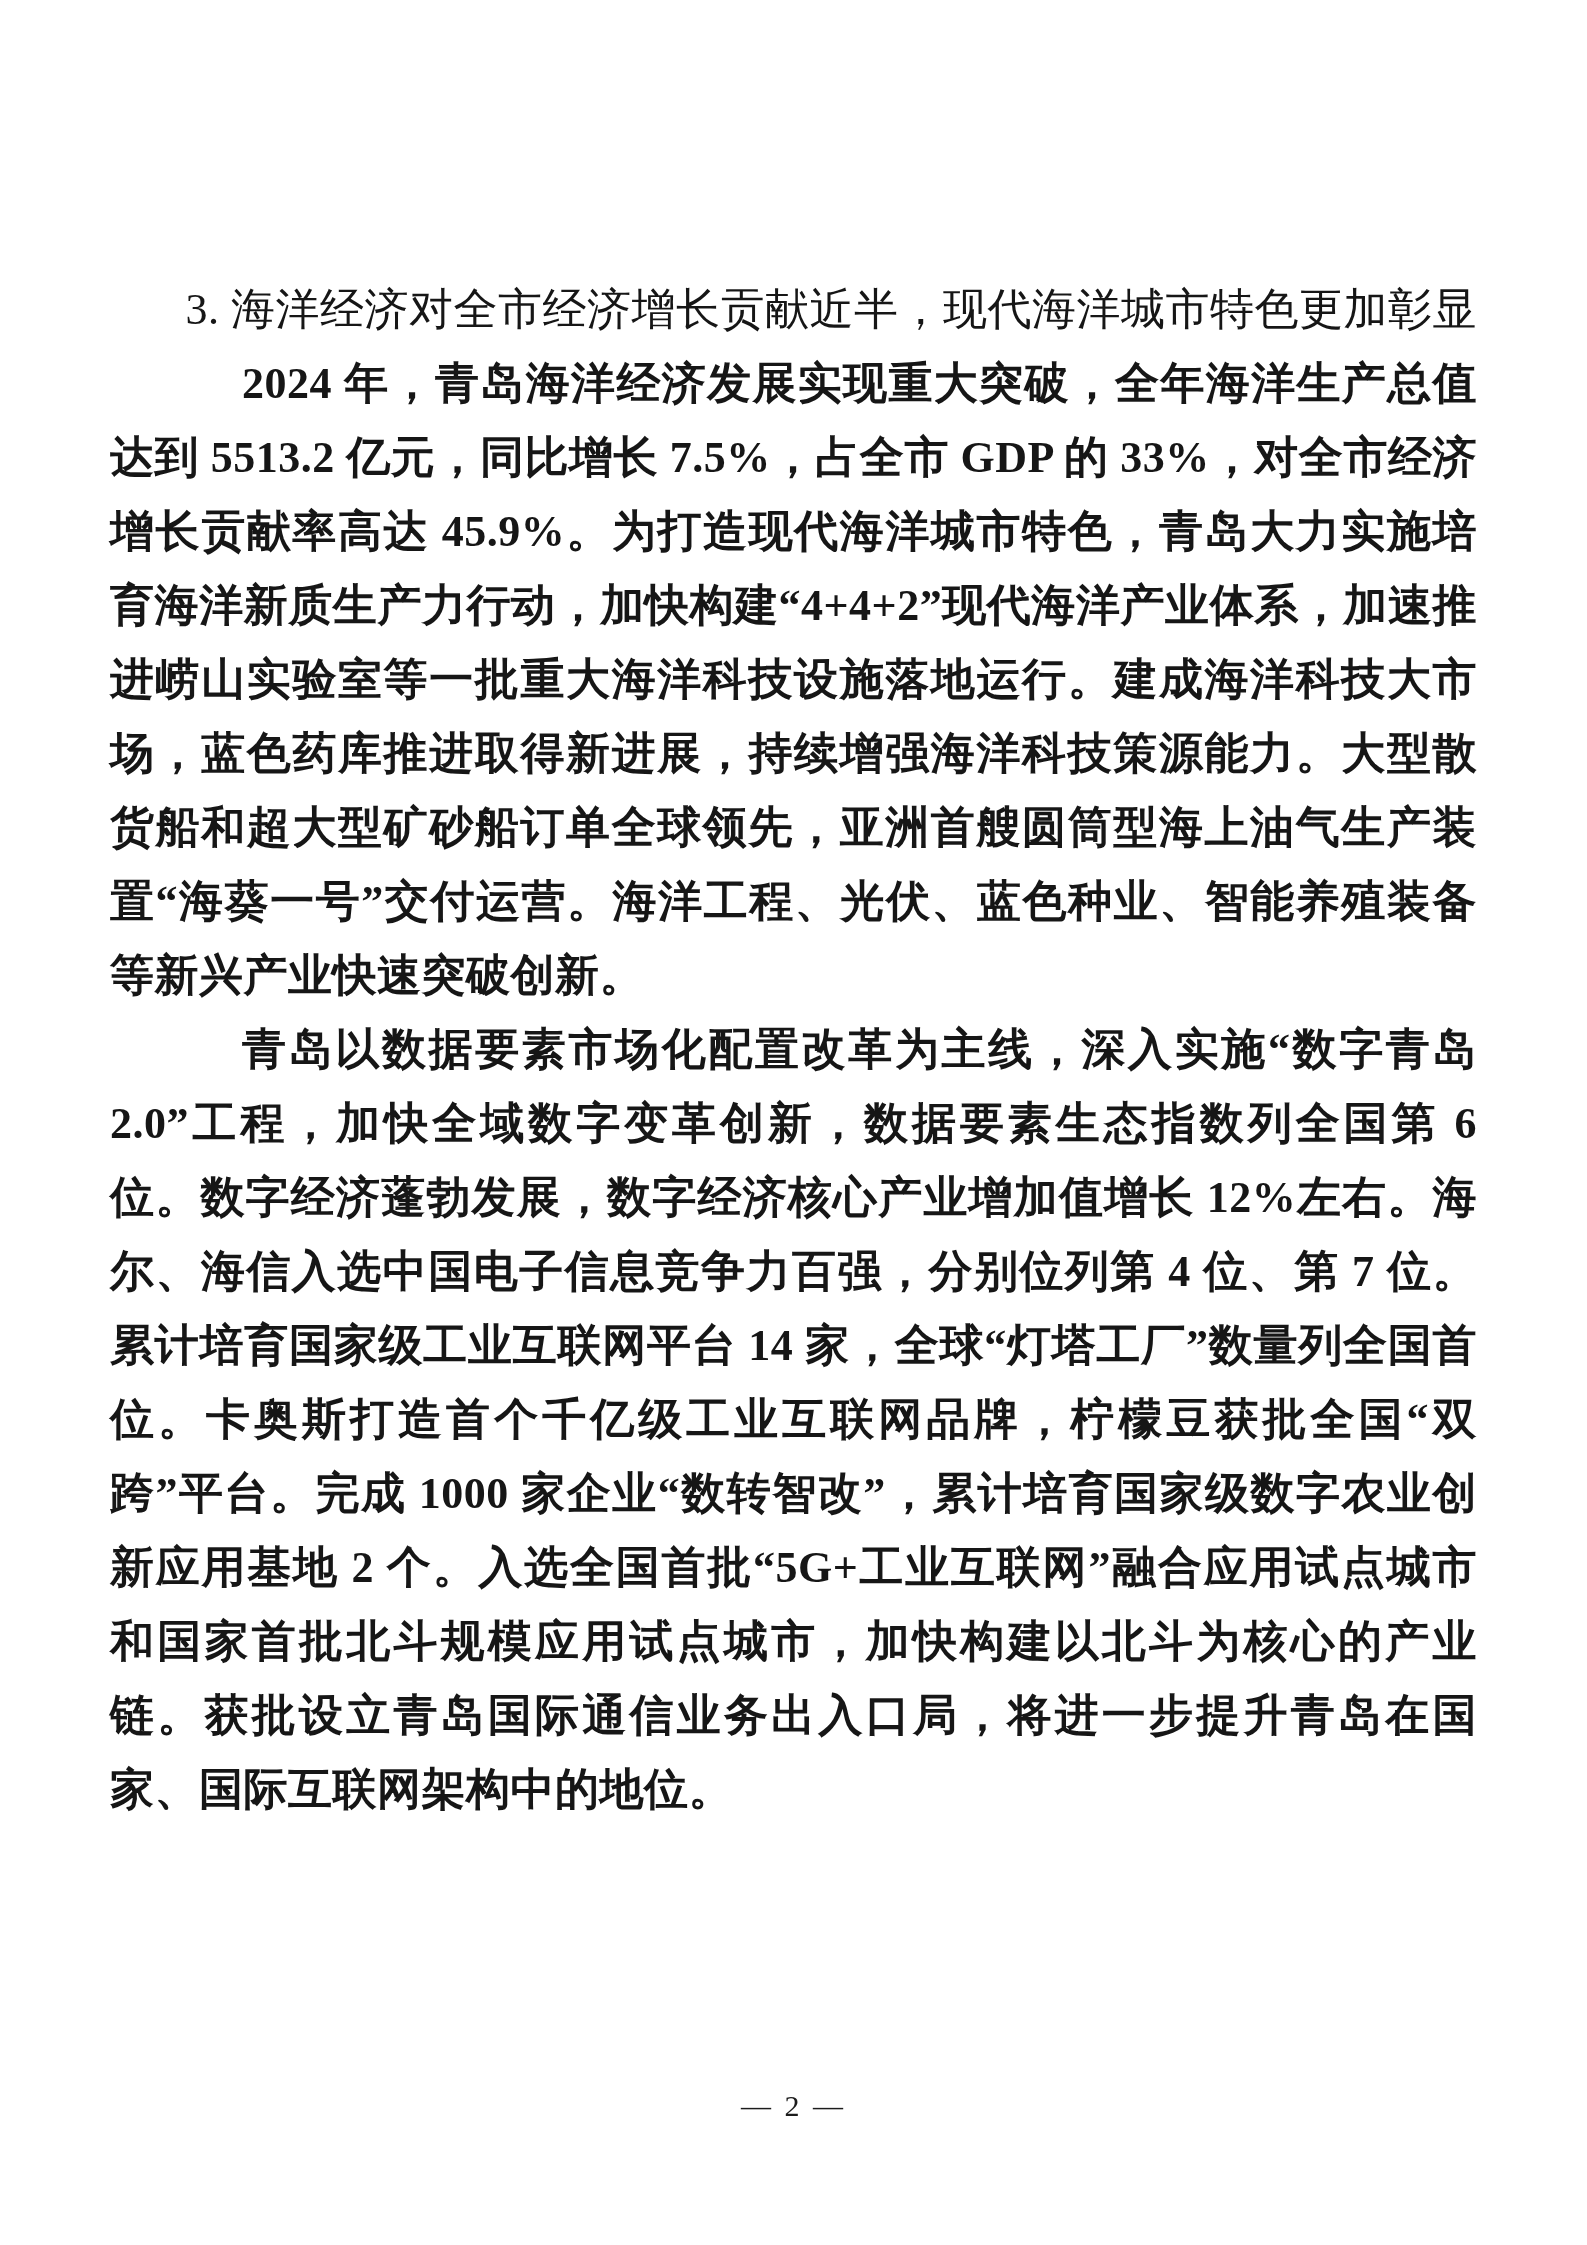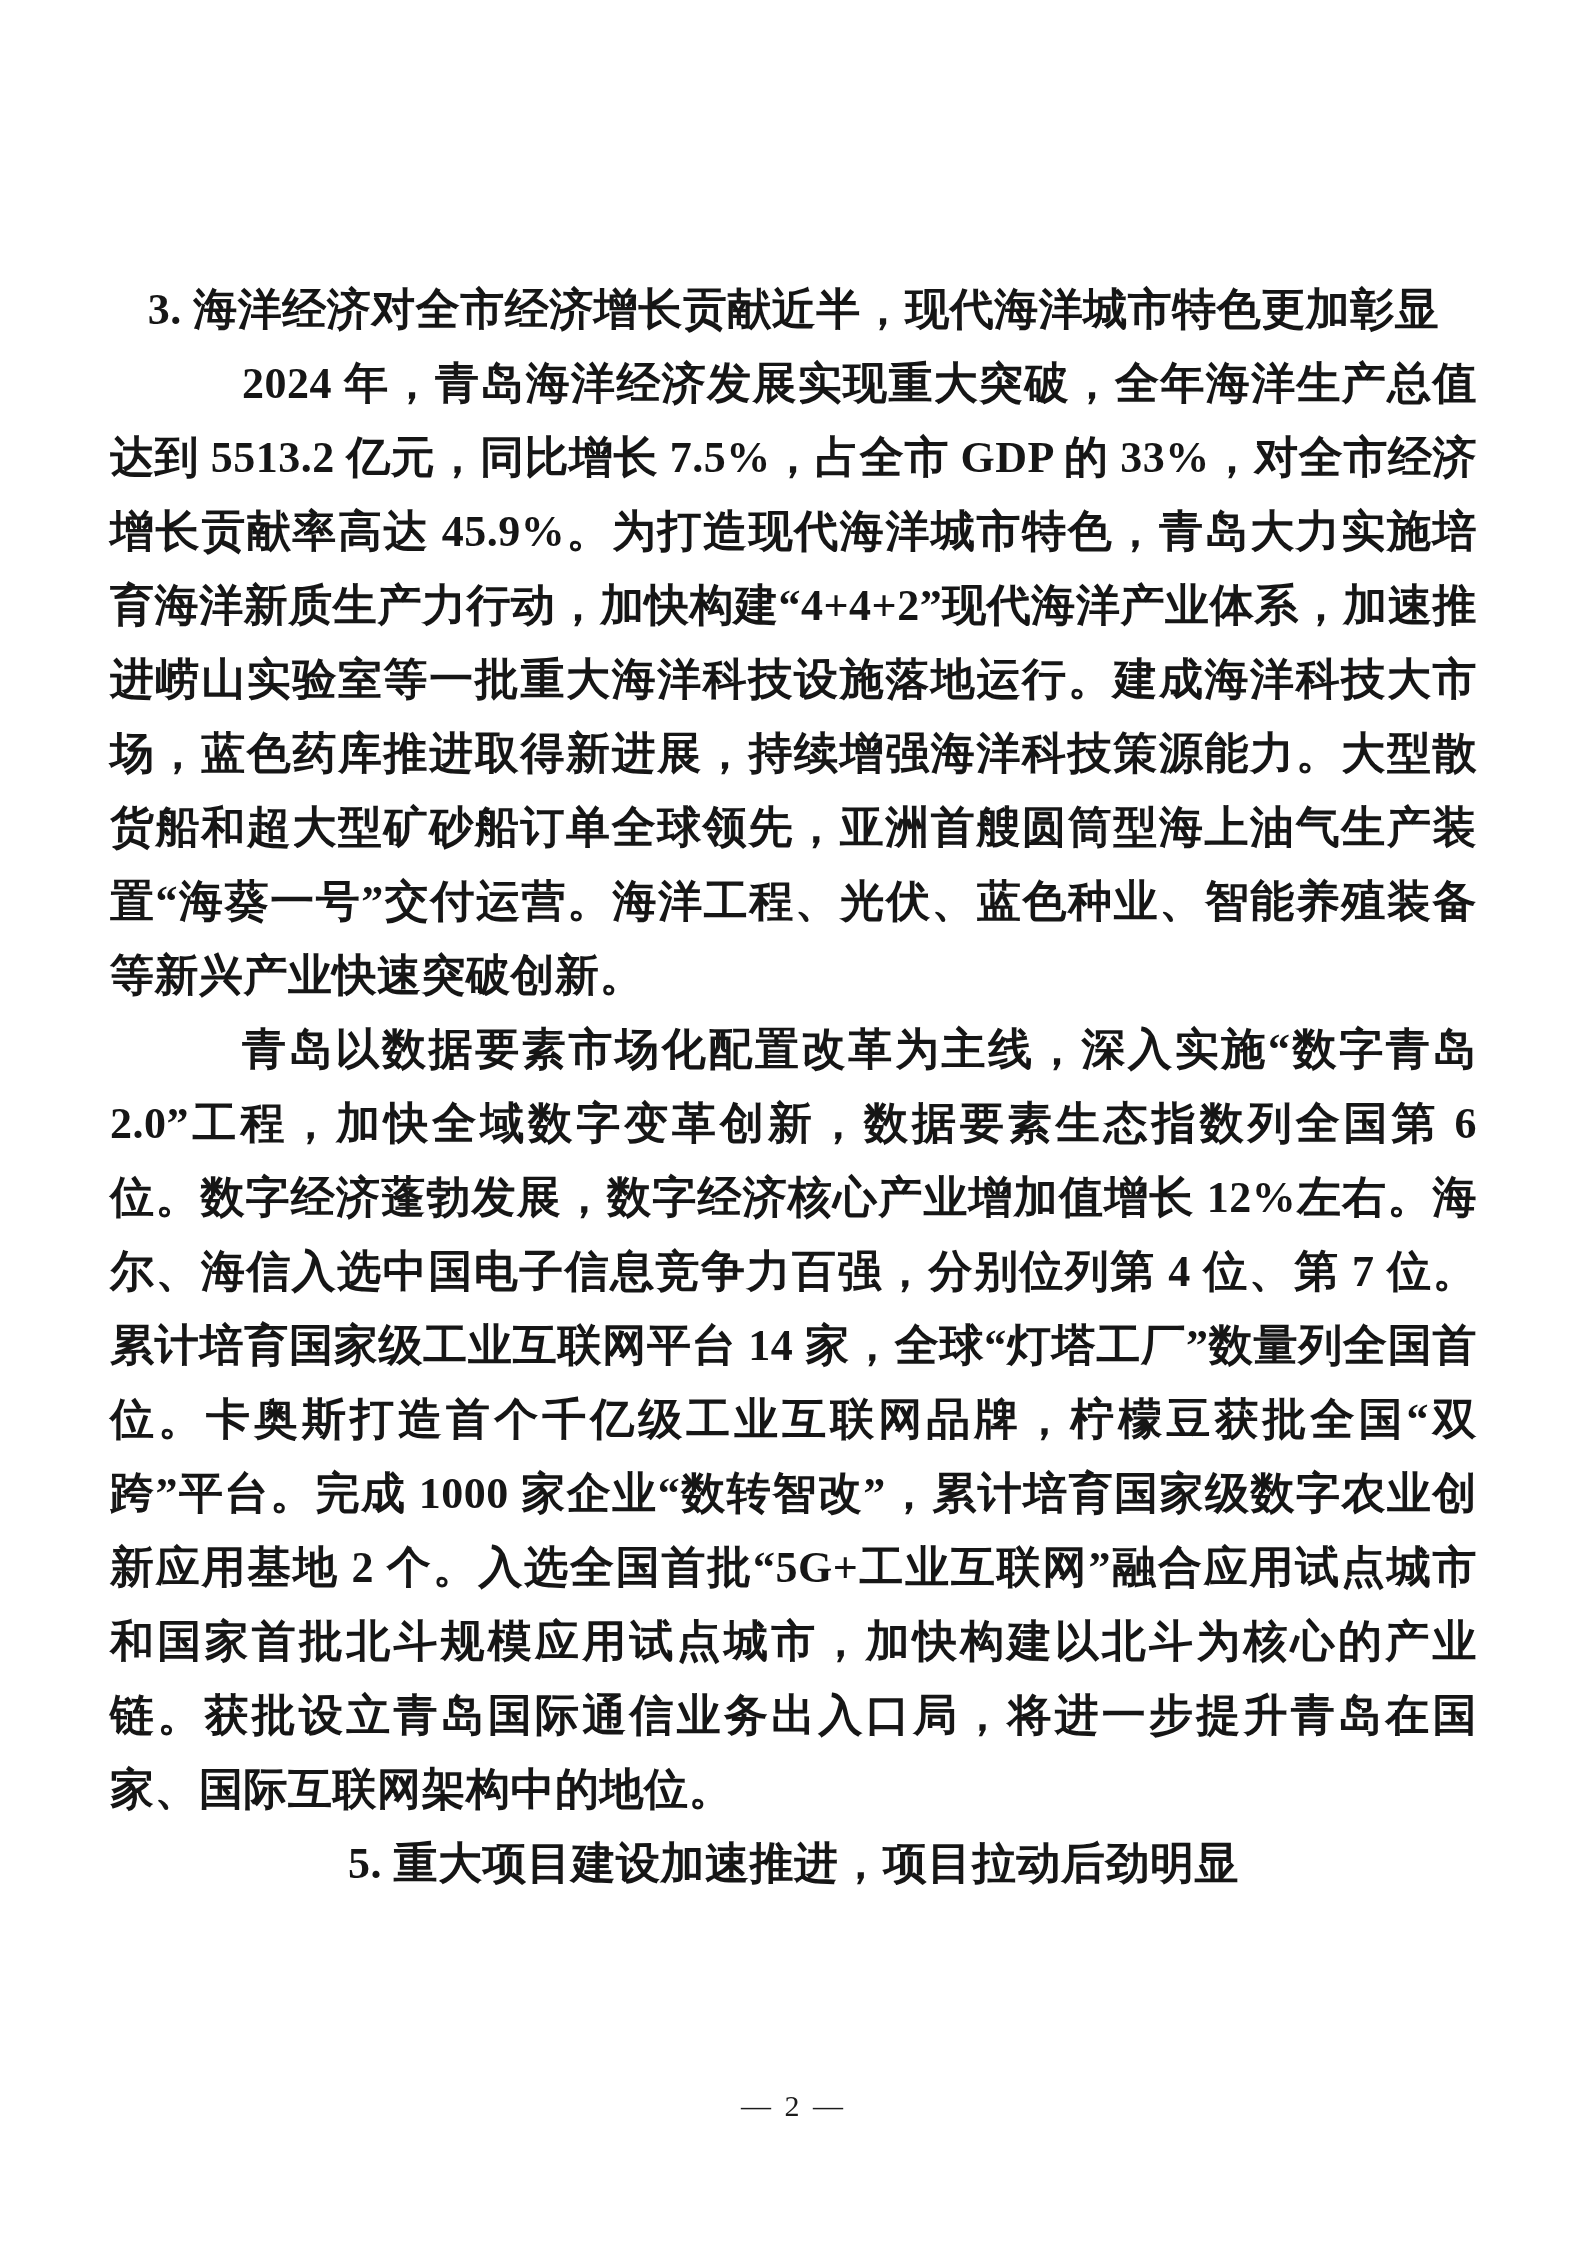--- a/index.html
+++ b/index.html
@@ -23,22 +23,22 @@
     font-size: 44px;
     line-height: 74px;
     letter-spacing: 0.5px;
   }
   .doc-paragraph {
     text-align: justify;
     text-indent: 3em;
     font-weight: bold;
   }
   .doc-heading {
-    font-weight: bold;
-    text-align: center;
+    font-weight: normal;
+    text-align: right;
     text-indent: 0;
   }
   .page-footer {
     position: absolute;
     top: 2086px;
     left: 0;
     width: 100%;
     text-align: center;
     font-size: 30px;
     line-height: 40px;
@@ -46,16 +46,15 @@
     color: #1c1c1c;
   }
 </style>
 </head>
 <body style="background: rgb(255, 255, 255); color: rgb(22, 22, 22);">
 
 <div class="doc-body">
     <p class="doc-heading">3. 海洋经济对全市经济增长贡献近半，现代海洋城市特色更加彰显</p>
     <p class="doc-paragraph">2024 年，青岛海洋经济发展实现重大突破，全年海洋生产总值达到 5513.2 亿元，同比增长 7.5%，占全市 GDP 的 33%，对全市经济增长贡献率高达 45.9%。为打造现代海洋城市特色，青岛大力实施培育海洋新质生产力行动，加快构建“4+4+2”现代海洋产业体系，加速推进崂山实验室等一批重大海洋科技设施落地运行。建成海洋科技大市场，蓝色药库推进取得新进展，持续增强海洋科技策源能力。大型散货船和超大型矿砂船订单全球领先，亚洲首艘圆筒型海上油气生产装置“海葵一号”交付运营。海洋工程、光伏、蓝色种业、智能养殖装备等新兴产业快速突破创新。</p>
     <p class="doc-paragraph">青岛以数据要素市场化配置改革为主线，深入实施“数字青岛 2.0”工程，加快全域数字变革创新，数据要素生态指数列全国第 6 位。数字经济蓬勃发展，数字经济核心产业增加值增长 12%左右。海尔、海信入选中国电子信息竞争力百强，分别位列第 4 位、第 7 位。累计培育国家级工业互联网平台 14 家，全球“灯塔工厂”数量列全国首位。卡奥斯打造首个千亿级工业互联网品牌，柠檬豆获批全国“双跨”平台。完成 1000 家企业“数转智改”，累计培育国家级数字农业创新应用基地 2 个。入选全国首批“5G+工业互联网”融合应用试点城市和国家首批北斗规模应用试点城市，加快构建以北斗为核心的产业链。获批设立青岛国际通信业务出入口局，将进一步提升青岛在国家、国际互联网架构中的地位。</p>
-    <p class="doc-heading">5. 重大项目建设加速推进，项目拉动后劲明显</p>
   </div>
 
 <div class="page-footer">— 2 —</div>
 
 </body></html>

